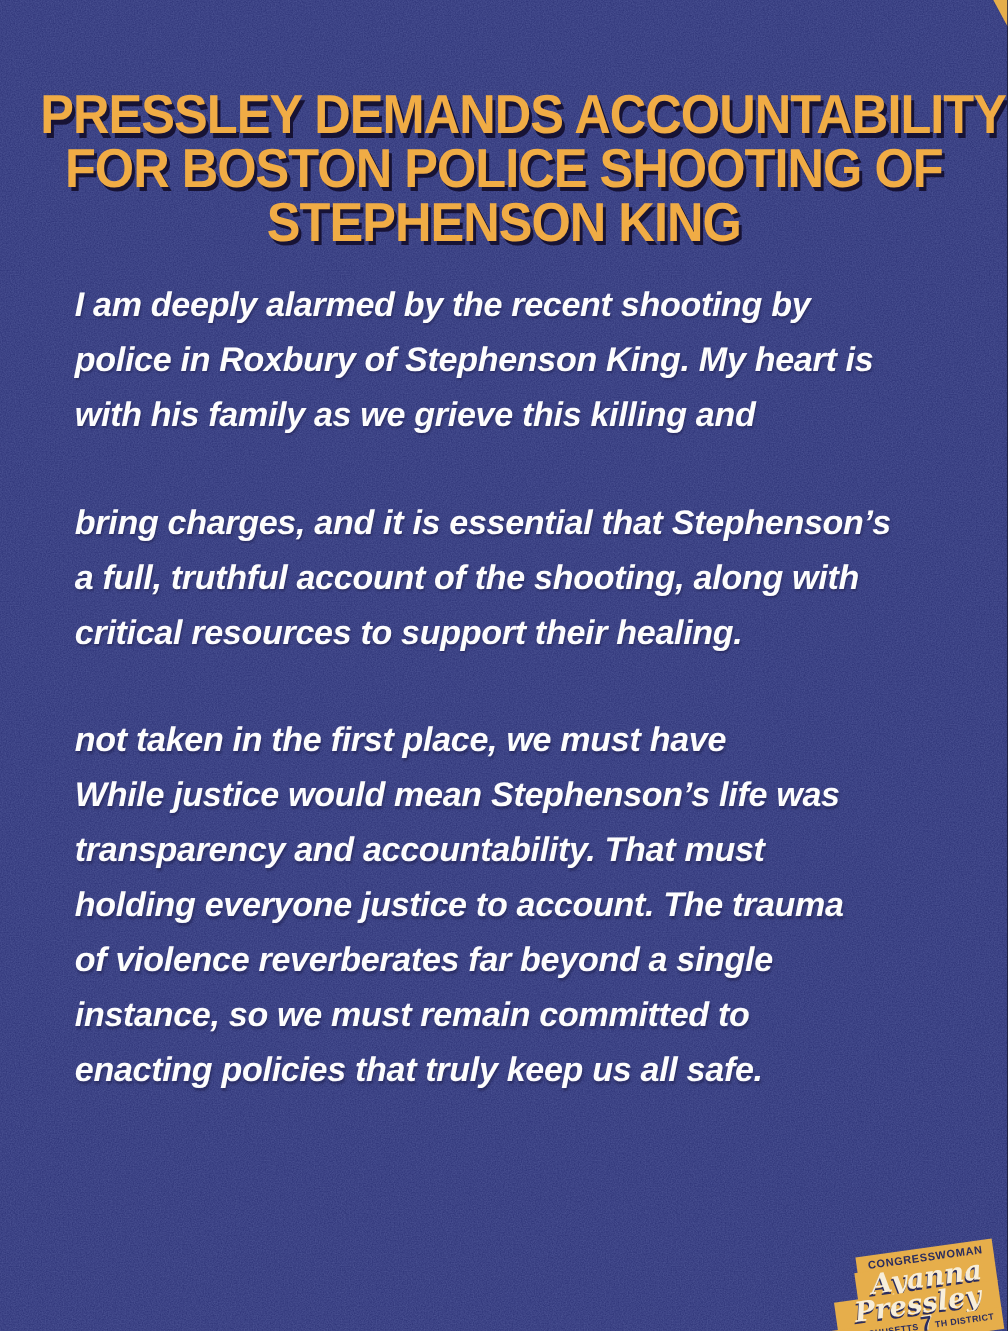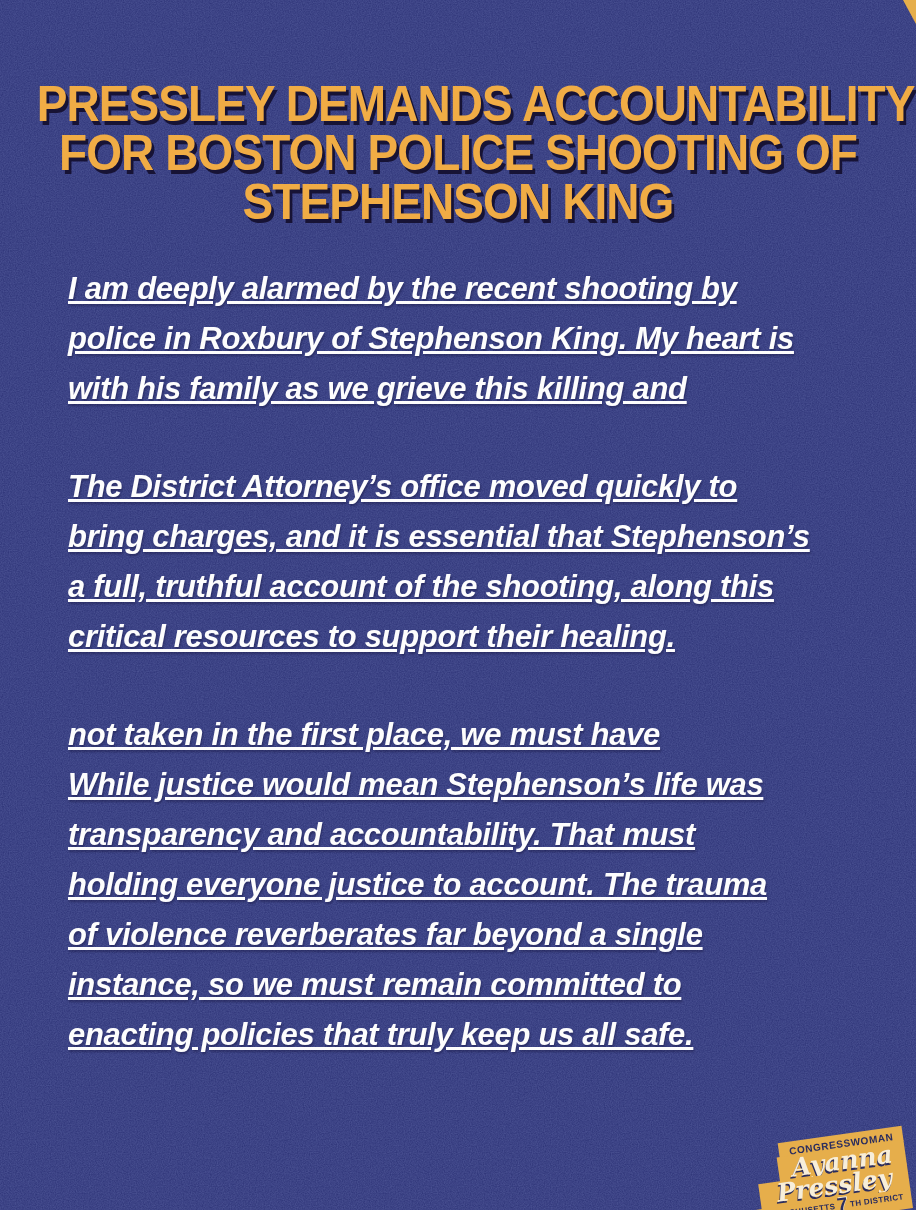--- a/index.html
+++ b/index.html
@@ -37,21 +37,21 @@
   .headline .line{white-space:nowrap;}
   .statement{
     position:absolute;top:252px;left:68px;right:40px;
     color:var(--body-text);
     font-style:italic;
     font-weight:700;
     font-size:31px;line-height:50px;
     letter-spacing:-.3px;
     text-shadow:1px 2px 2px rgba(12,10,42,.35);
   }
-  .statement .para{margin:12px 0 48px 0;text-decoration:underline;}
+  .statement .para{margin:0 0 48px 0;}
   .statement .line{white-space:nowrap;}
   .badge{
     position:absolute;right:3px;bottom:2px;
     transform:rotate(-8deg);
     transform-origin:100% 100%;
     display:flex;flex-direction:column;align-items:flex-end;
   }
   .badge-row{
     background:var(--badge-bg);
     box-sizing:border-box;
@@ -115,23 +115,22 @@
       <div class="line">STEPHENSON KING</div>
     </div>
 
   <div class="statement">
     <div class="para">
         <div class="line">I am deeply alarmed by the recent shooting by</div>
         <div class="line">police in Roxbury of Stephenson King. My heart is</div>
         <div class="line">with his family as we grieve this killing and</div>
       </div>
     <div class="para">
-        <div class="line">The District Attorney’s office moved quickly to</div>
         <div class="line">bring charges, and it is essential that Stephenson’s</div>
-        <div class="line">a full, truthful account of the shooting, along this</div>
+        <div class="line">a full, truthful account of the shooting, along with</div>
         <div class="line">critical resources to support their healing.</div>
       </div>
     <div class="para">
         <div class="line">not taken in the first place, we must have</div>
         <div class="line">While justice would mean Stephenson’s life was</div>
         <div class="line">transparency and accountability. That must</div>
         <div class="line">holding everyone justice to account. The trauma</div>
         <div class="line">of violence reverberates far beyond a single</div>
         <div class="line">instance, so we must remain committed to</div>
         <div class="line">enacting policies that truly keep us all safe.</div>

